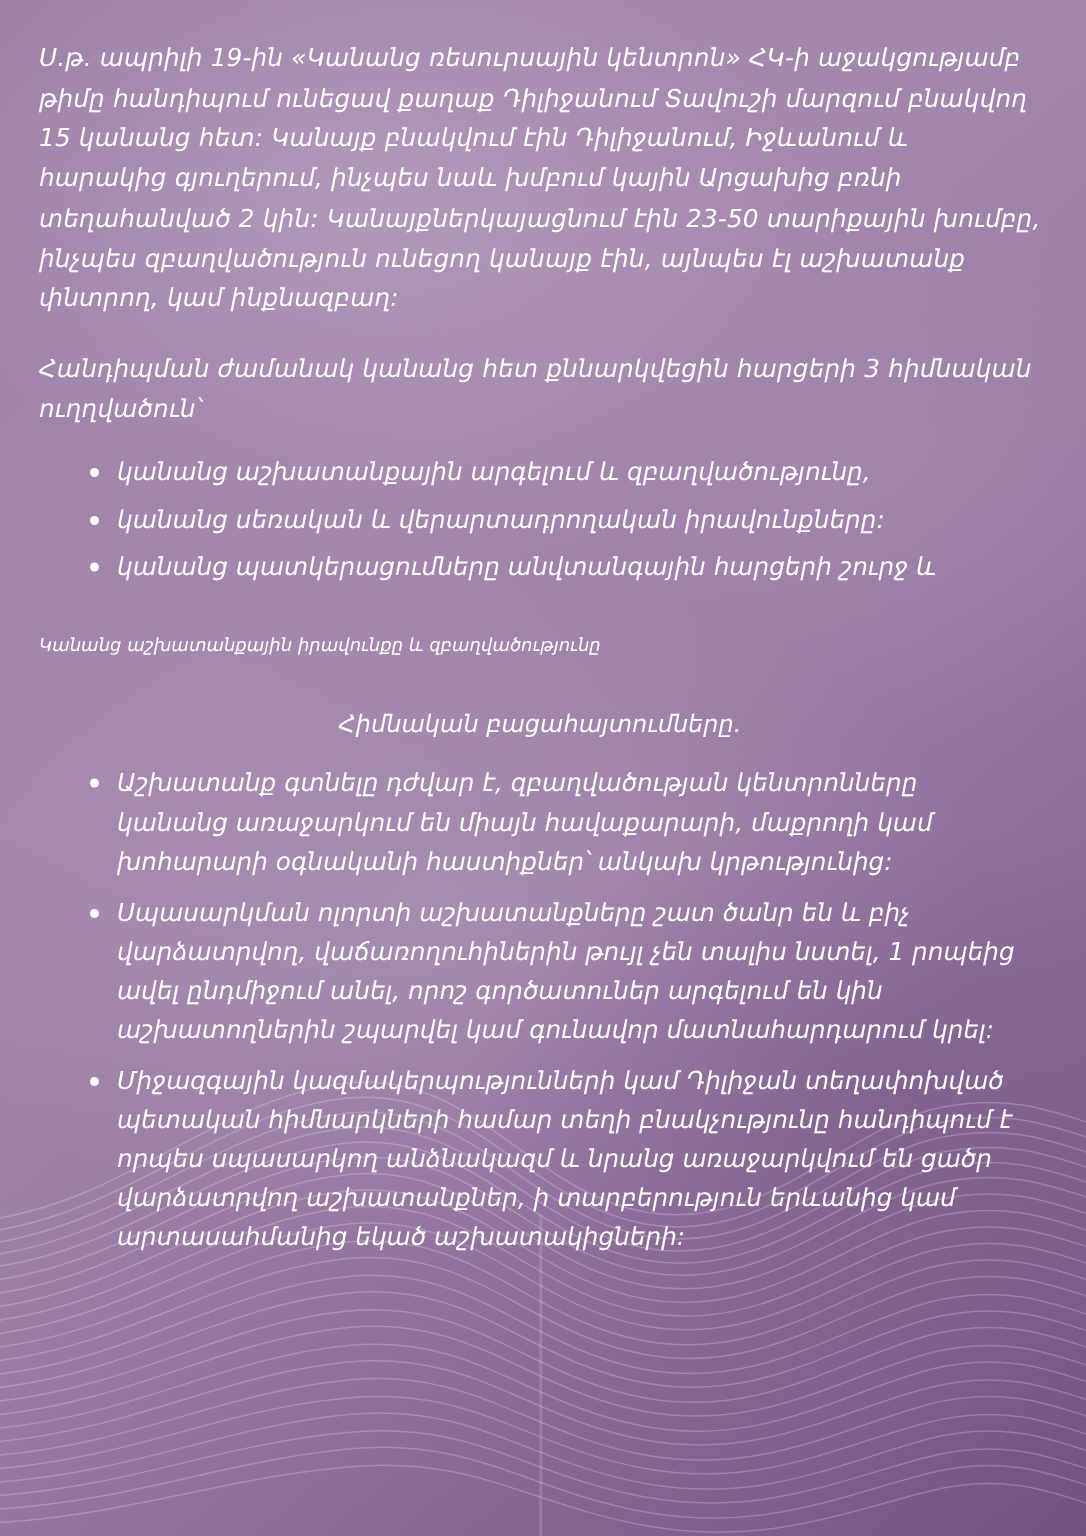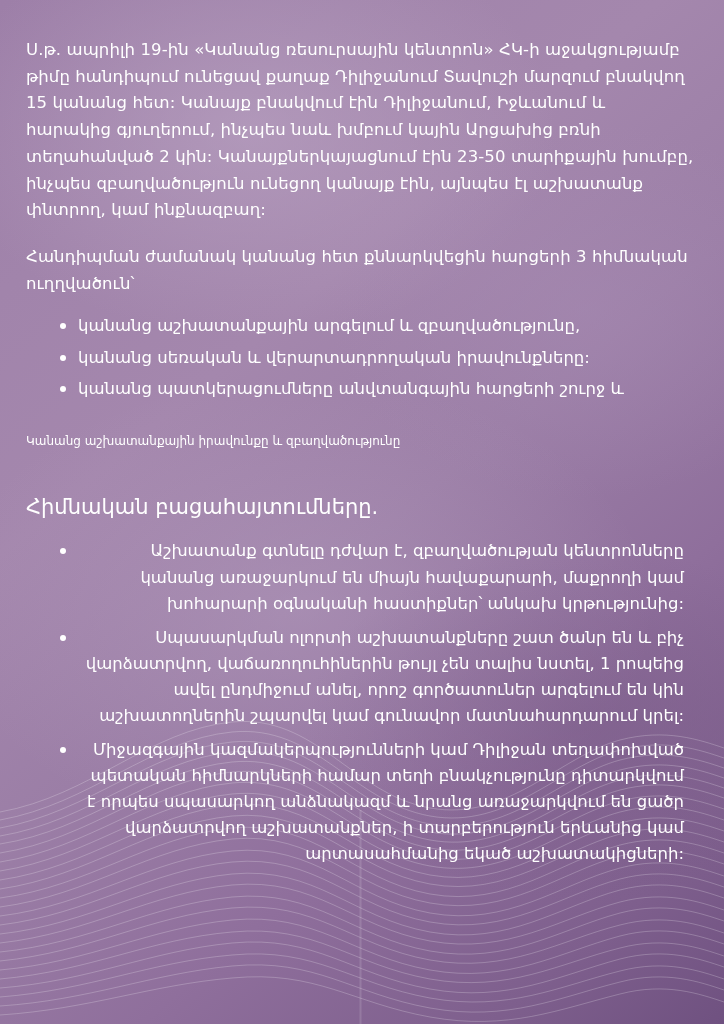--- a/index.html
+++ b/index.html
@@ -50,44 +50,46 @@
     position: absolute;
     left: 0;
     bottom: 0;
     width: 724px;
     height: 380px;
     pointer-events: none;
   }
   #content {
     position: relative;
     z-index: 5;
-    padding: 37px 30px 0 26px;
+    padding: 26px 30px 0 26px;
     color: #ffffff;
+    font-style: italic;
   }
   .para {
     font-size: 16.5px;
     line-height: 1.62;
     margin: 0 0 20px 0;
     color: #ffffff;
     letter-spacing: 0.1px;
   }
   .para.tight {
     margin-bottom: 6px;
   }
   .heading {
     font-size: 12px;
     line-height: 1.6;
     margin: 30px 0 0 0;
     color: #ffffff;
   }
   .subheading {
-    font-size: 21px;
+    font-size: 16px;
     line-height: 1.6;
-    margin: 40px 0 14px 0;
+    margin: 30px 0 14px 0;
     color: #ffffff;
+    text-align: center;
   }
   ul.bullets {
     margin: 0 0 0 0;
     padding: 0 10px 0 52px;
     list-style: none;
   }
   ul.bullets li {
     position: relative;
     font-size: 16.5px;
     line-height: 1.58;
@@ -99,21 +101,20 @@
     position: absolute;
     left: -18px;
     top: 10px;
     width: 6px;
     height: 6px;
     border-radius: 50%;
     background: #ffffff;
   }
   ul.bullets.spaced li {
     margin-bottom: 8px;
-    text-align: right;
   }
   .gap-1 { height: 10px; }
 </style>
 </head>
 <body>
 
 <div id="slide">
 
   <div class="glow glow-a"></div>
   <div class="glow glow-b"></div>
@@ -167,17 +168,17 @@
       <li>կանանց պատկերացումները անվտանգային հարցերի շուրջ և</li>
     </ul>
 
     <p class="heading">Կանանց աշխատանքային իրավունքը և զբաղվածությունը</p>
 
     <p class="subheading">Հիմնական բացահայտումները.</p>
 
     <ul class="bullets spaced">
       <li>Աշխատանք գտնելը դժվար է, զբաղվածության կենտրոնները կանանց առաջարկում են միայն հավաքարարի, մաքրողի կամ խոհարարի օգնականի հաստիքներ՝ անկախ կրթությունից:</li>
       <li>Սպասարկման ոլորտի աշխատանքները շատ ծանր են և բիչ վարձատրվող, վաճառողուհիներին թույլ չեն տալիս նստել, 1 րոպեից ավել ընդմիջում անել, որոշ գործատուներ արգելում են կին աշխատողներին շպարվել կամ գունավոր մատնահարդարում կրել:</li>
-      <li>Միջազգային կազմակերպությունների կամ Դիլիջան տեղափոխված պետական հիմնարկների համար տեղի բնակչությունը դիտարկվում է որպես սպասարկող անձնակազմ և նրանց առաջարկվում են ցածր վարձատրվող աշխատանքներ, ի տարբերություն երևանից կամ արտասահմանից եկած աշխատակիցների:</li>
+      <li>Միջազգային կազմակերպությունների կամ Դիլիջան տեղափոխված պետական հիմնարկների համար տեղի բնակչությունը հանդիպում է որպես սպասարկող անձնակազմ և նրանց առաջարկվում են ցածր վարձատրվող աշխատանքներ, ի տարբերություն երևանից կամ արտասահմանից եկած աշխատակիցների:</li>
     </ul>
 
   </div>
 </div>
 
 </body></html>

